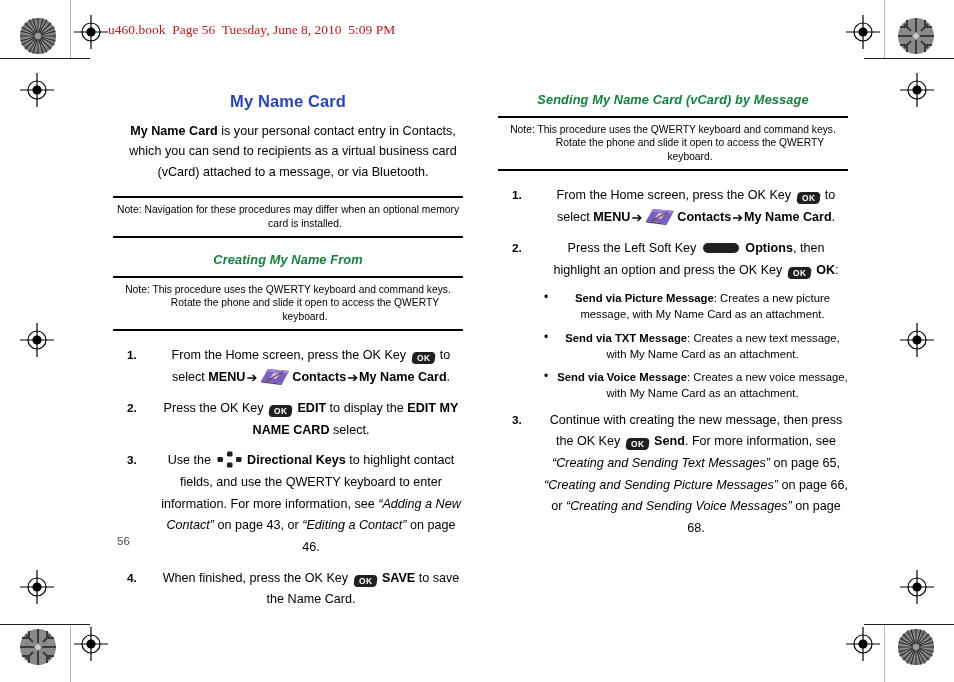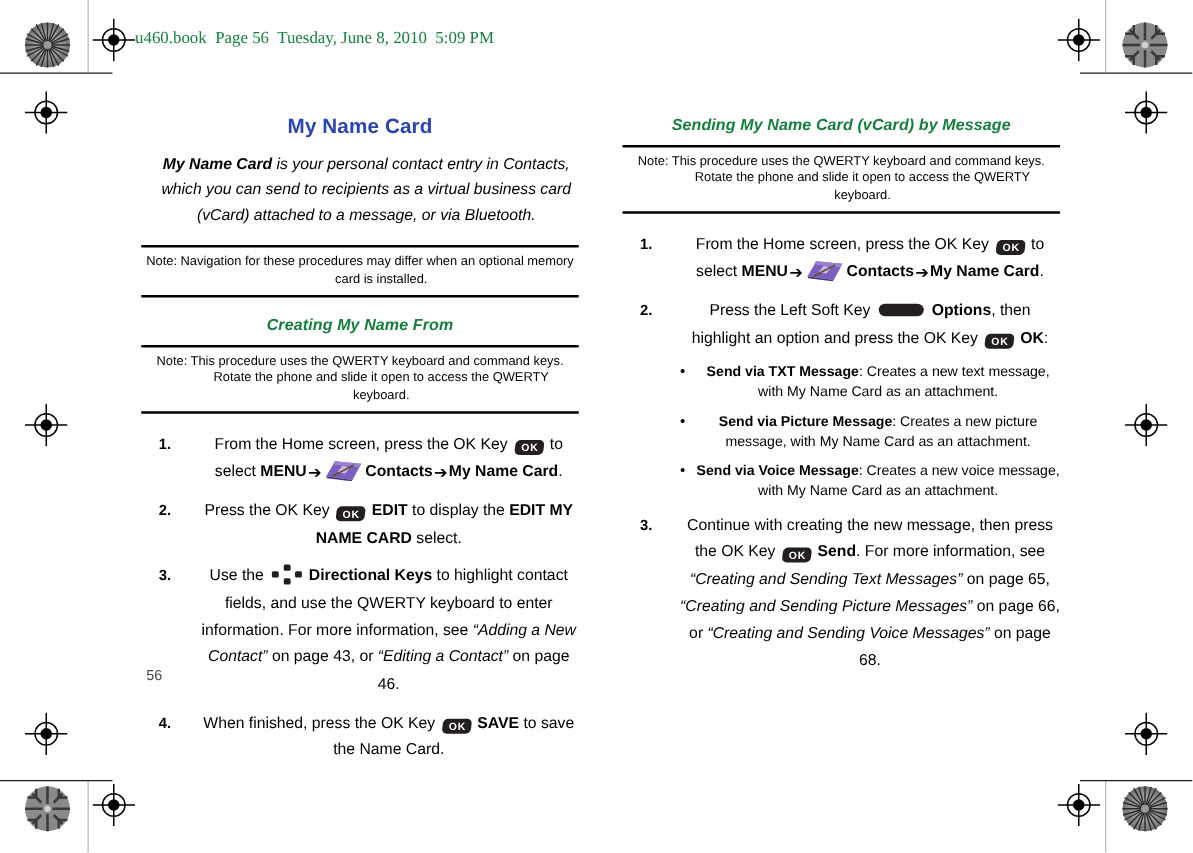--- a/index.html
+++ b/index.html
@@ -37,21 +37,21 @@
     left: 0; top: 0;
     width: 954px; height: 682px;
   }
 
   .book-header {
     position: absolute;
     left: 108px;
     top: 22px;
     font-family: "Liberation Serif", serif;
     font-size: 13.5px;
-    color: #15803d;
+    color: #b91c1c;
     white-space: pre;
   }
 
   .col {
     position: absolute;
     width: 350px;
     text-align: center;
   }
   .col-left  { left: 113px; top: 92px; }
   .col-right { left: 498px; top: 92px; }
@@ -71,21 +71,20 @@
     color: #15803d;
     margin: 0 0 9px 0;
     letter-spacing: 0.1px;
   }
 
   .intro {
     font-size: 12.6px;
     line-height: 1.62;
     margin: 0 0 14px 10px;
     width: 340px;
-    font-style: italic;
   }
   .intro b { font-weight: bold; }
 
   
   .note {
     border-top: 2.4px solid #000;
     border-bottom: 2.4px solid #000;
     padding: 5px 2px 6px 2px;
     margin: 0 0 14px 0;
   }
@@ -446,22 +445,22 @@
               <polygon points="1,13 22,16 21,17 1.5,14.5" fill="#4a3580"></polygon>
               <polygon points="14,4.5 20,6 16,11 10,9.5" fill="#c9bbe8"></polygon>
               <path d="M6 13 L23 4" stroke="#6b4f22" stroke-width="1.3" fill="none"></path>
             </svg></span><b>Contacts</b><span class="arrow">➔</span><b>My Name Card</b><span>.</span>
       </li>
 
       <li>
         <span class="num">2.</span><span>Press the Left Soft Key </span><span class="softkey"></span><b> Options</b><span>, then highlight an option and press the OK Key </span><span class="okkey"><span>OK</span></span><b> OK</b><span>:</span>
 
         <ul class="sub">
+          <li><b>Send via Picture Message</b><span>: Creates a new picture message, with My Name Card as an attachment.</span></li>
           <li><b>Send via TXT Message</b><span>: Creates a new text message, with My Name Card as an attachment.</span></li>
-          <li><b>Send via Picture Message</b><span>: Creates a new picture message, with My Name Card as an attachment.</span></li>
           <li><b>Send via Voice Message</b><span>: Creates a new voice message, with My Name Card as an attachment.</span></li>
         </ul>
       </li>
 
       <li>
         <span class="num">3.</span><span>Continue with creating the new message, then press the OK Key </span><span class="okkey"><span>OK</span></span><b> Send</b><span>. For more information, see </span><i>“Creating and Sending Text Messages”</i><span> on page 65, </span><i>“Creating and Sending Picture Messages”</i><span> on page 66, or </span><i>“Creating and Sending Voice Messages”</i><span> on page 68.</span>
       </li>
 
     </ol>
   </div>

